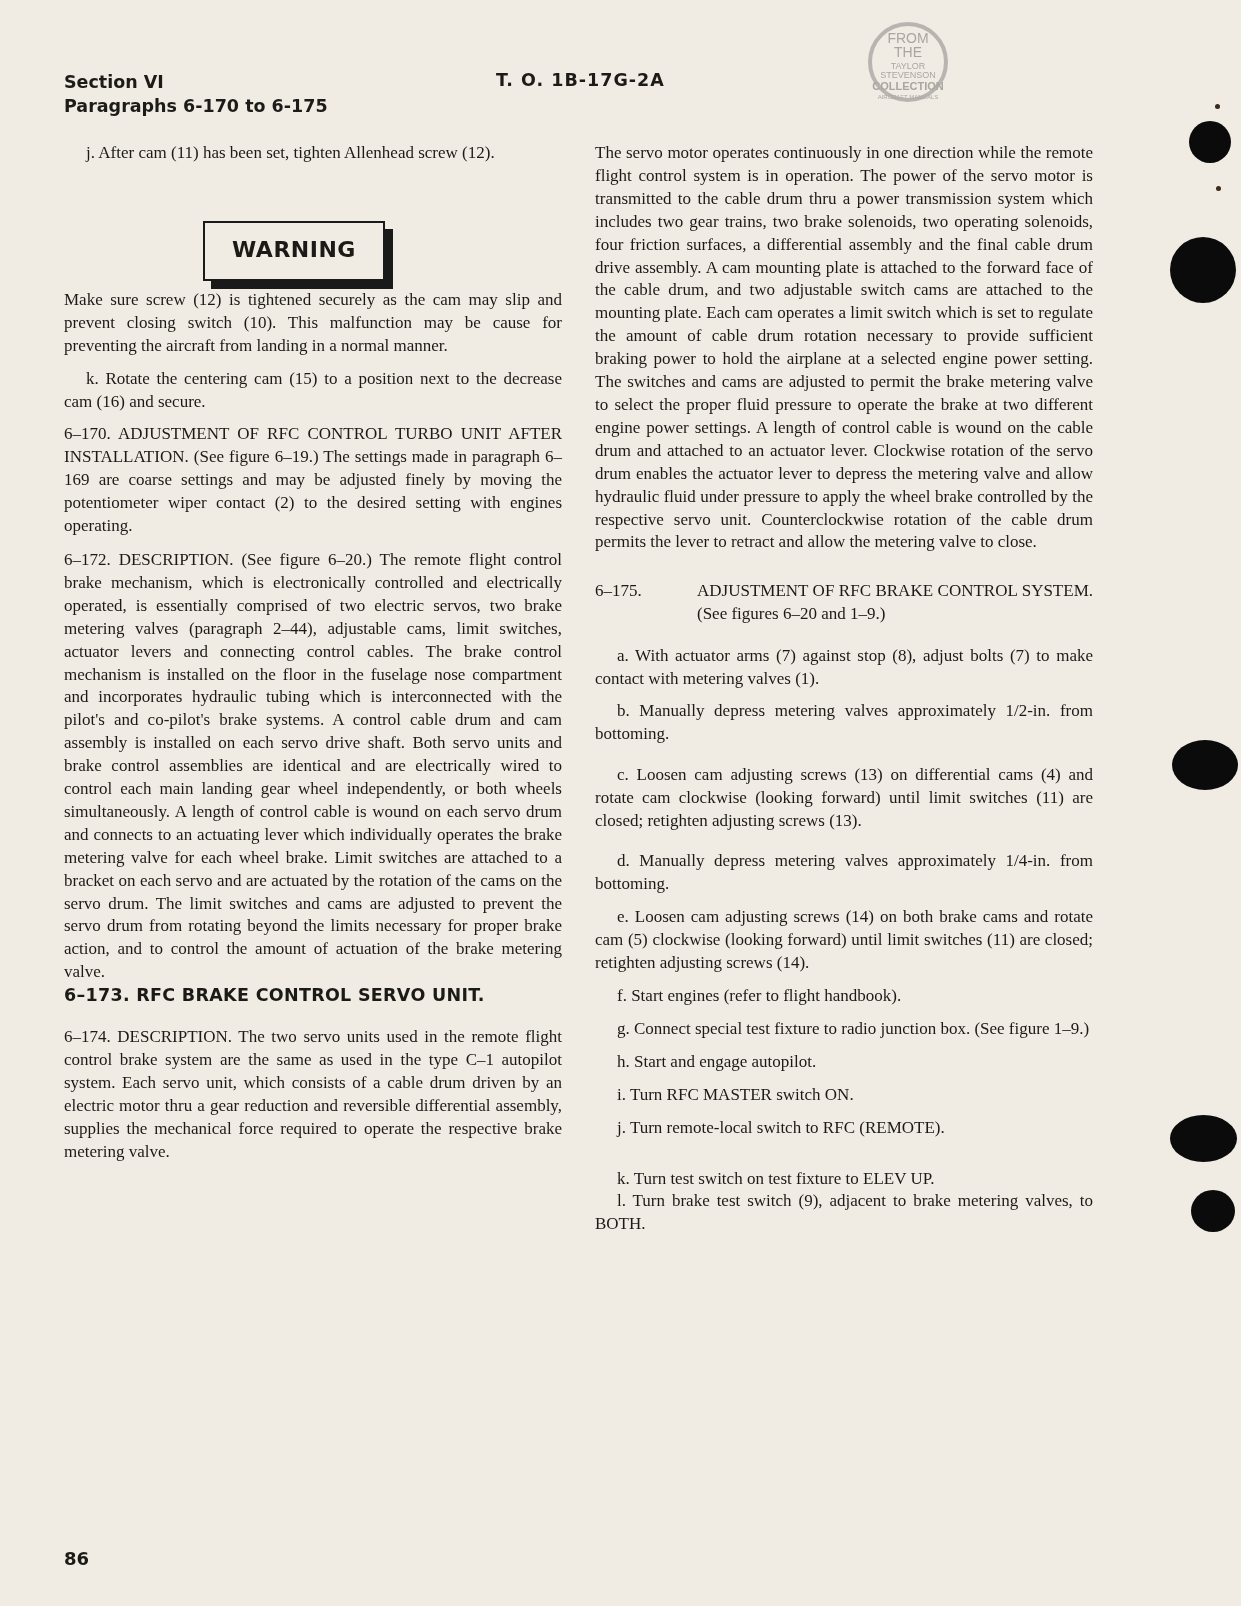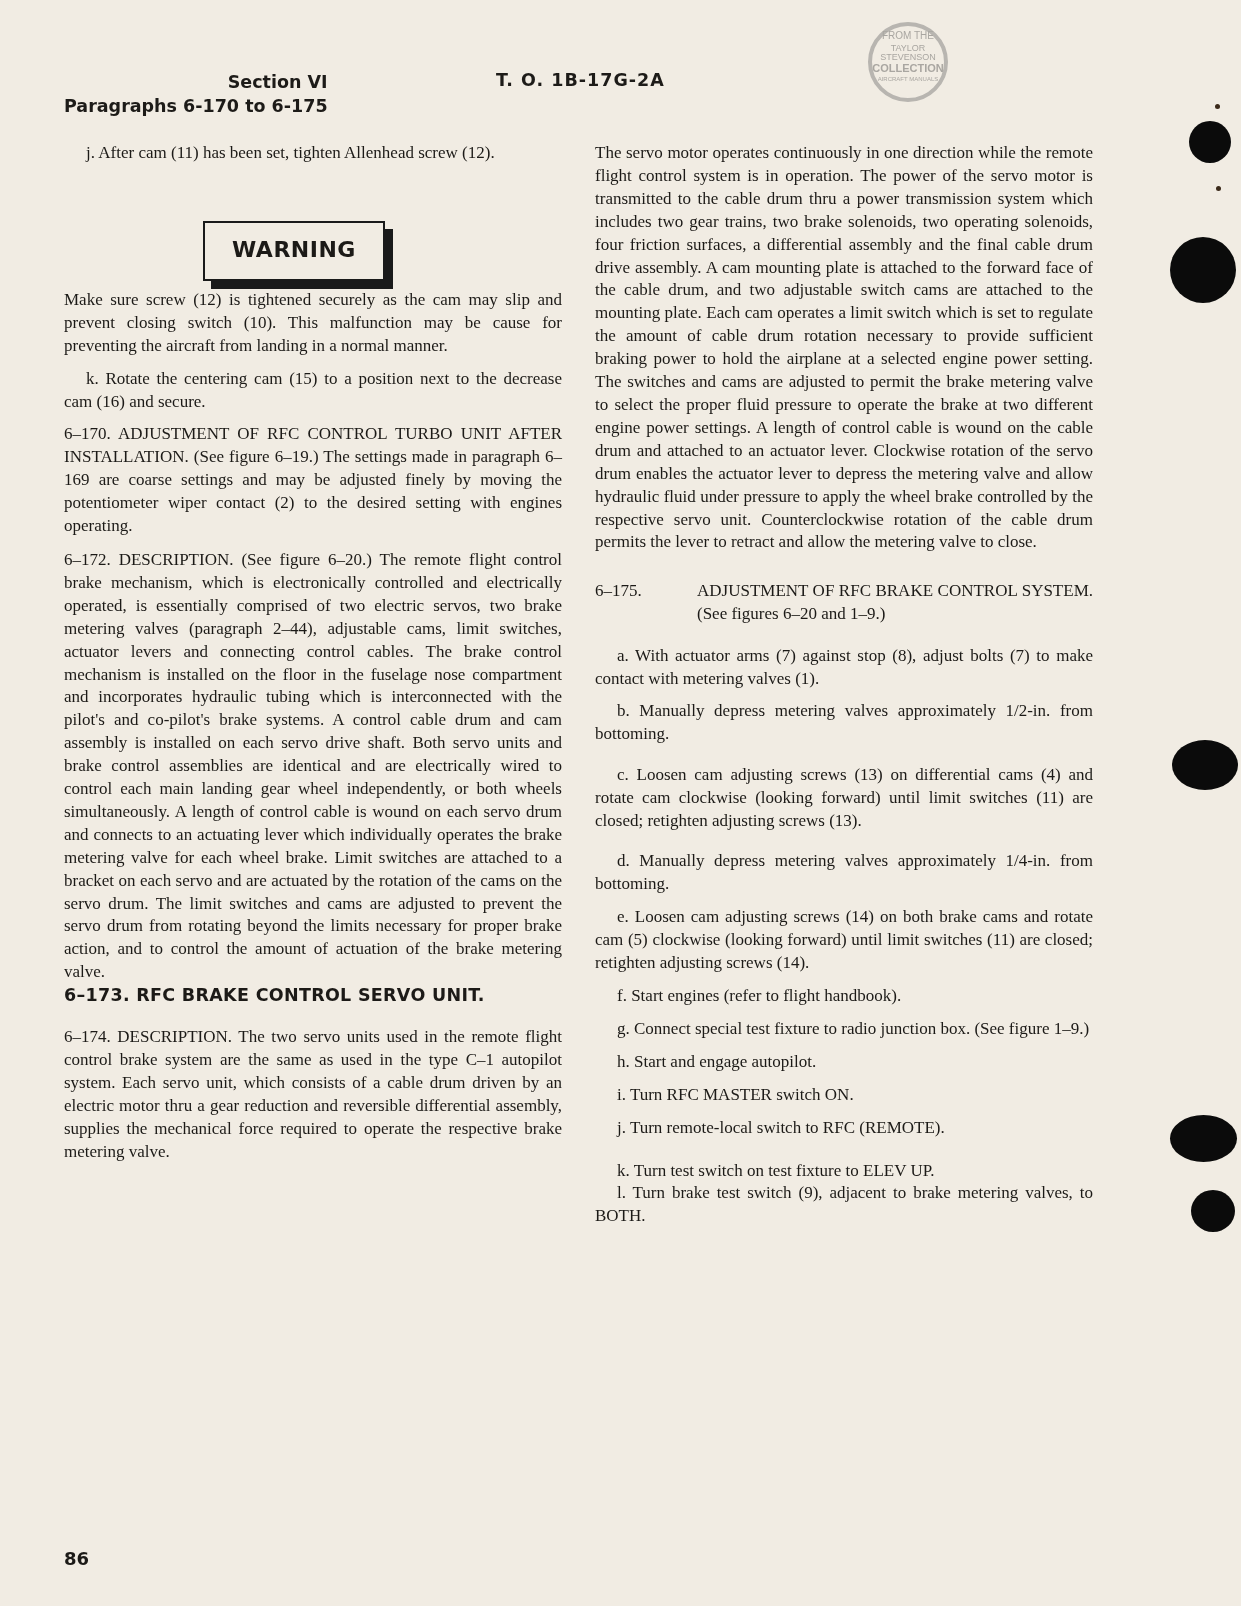--- a/index.html
+++ b/index.html
@@ -4,28 +4,28 @@
   <style>
     html, body { margin: 0; padding: 0; }
     body {
       width: 1241px; height: 1606px; position: relative; overflow: hidden;
       background: #f1ece3;
       color: #1c1a17;
       font-family: "Liberation Serif", "DejaVu Serif", serif;
     }
     .page { position: absolute; left: 0; top: 0; width: 1241px; height: 1606px; }
     .hdr { position: absolute; font-family: "DejaVu Sans", "Liberation Sans", sans-serif; font-weight: bold; font-size: 17.5px; color: #1d1b18; }
-    .hdr-left { left: 64px; top: 70px; line-height: 24px; text-align: right; }
+    .hdr-left { left: 64px; top: 70px; line-height: 24px; }
     .hdr-center { left: 496px; top: 70px; letter-spacing: 1px; }
     .stamp {
       position: absolute; left: 868px; top: 22px; width: 80px; height: 80px; border-radius: 50%;
       border: 4px solid #b8b5b0; box-sizing: border-box; text-align: center; color: #a9a6a1;
       font-family: "Liberation Sans", sans-serif; line-height: 1;
     }
-    .stamp .s1 { font-size: 10px; margin-top: 5px; }
+    .stamp .s1 { font-size: 14px; margin-top: 5px; }
     .stamp .s2 { font-size: 9px; margin-top: 3px; }
     .stamp .s3 { font-size: 9px; }
     .stamp .s4 { font-size: 11px; font-weight: bold; margin-top: 1px; }
     .stamp .s5 { font-size: 6px; margin-top: 2px; }
     .col { position: absolute; top: 142px; width: 498px; font-size: 17px; line-height: 22.9px; text-align: justify; }
     .col-left { left: 64px; }
     .col-right { left: 595px; top: 142px; }
     .col p { margin: 0; }
     .heading { font-family: "DejaVu Sans", "Liberation Sans", sans-serif; font-weight: bold; font-size: 17.5px; letter-spacing: 0.3px; }
     .warn-wrap { margin: 56px 0 0 139px; width: 192px; height: 68px; position: relative; }
@@ -93,21 +93,21 @@
     <p class="itm" style="margin-top:19px">a.  With actuator arms (7) against stop (8), adjust bolts (7) to make contact with metering valves (1).</p>
     <p class="itm" style="margin-top:9px">b.  Manually depress metering valves approximately 1/2-in. from bottoming.</p>
     <p class="itm" style="margin-top:18px">c.  Loosen cam adjusting screws (13) on differential cams (4) and rotate cam clockwise (looking forward) until limit switches (11) are closed; retighten adjusting screws (13).</p>
     <p class="itm" style="margin-top:18px">d.  Manually depress metering valves approximately 1/4-in. from bottoming.</p>
     <p class="itm" style="margin-top:10px">e.  Loosen cam adjusting screws (14) on both brake cams and rotate cam (5) clockwise (looking forward) until limit switches (11) are closed; retighten adjusting screws (14).</p>
     <p class="itm" style="margin-top:10px">f.  Start engines (refer to flight handbook).</p>
     <p class="itm" style="margin-top:10px">g.  Connect special test fixture to radio junction box. (See figure 1–9.)</p>
     <p class="itm" style="margin-top:10px">h.  Start and engage autopilot.</p>
     <p class="itm" style="margin-top:10px">i.  Turn RFC MASTER switch ON.</p>
     <p class="itm" style="margin-top:10px">j.  Turn remote-local switch to RFC (REMOTE).</p>
-    <p class="itm" style="margin-top:20px">k.  Turn test switch on test fixture to ELEV UP.</p>
+    <p class="itm" style="margin-top:28px">k.  Turn test switch on test fixture to ELEV UP.</p>
     <p class="itm" style="">l.  Turn brake test switch (9), adjacent to brake metering valves, to BOTH.</p>
   </div>
 
   <div class="page-num">86</div>
 
   <div class="dot" style="left:1215px; top:104px; width:5px; height:5px;"></div>
   <div class="hole" style="left:1189px; top:121px; width:42px; height:42px;"></div>
   <div class="dot" style="left:1216px; top:186px; width:5px; height:5px;"></div>
   <div class="hole" style="left:1170px; top:237px; width:66px; height:66px;"></div>
   <div class="hole" style="left:1172px; top:740px; width:66px; height:50px;"></div>

